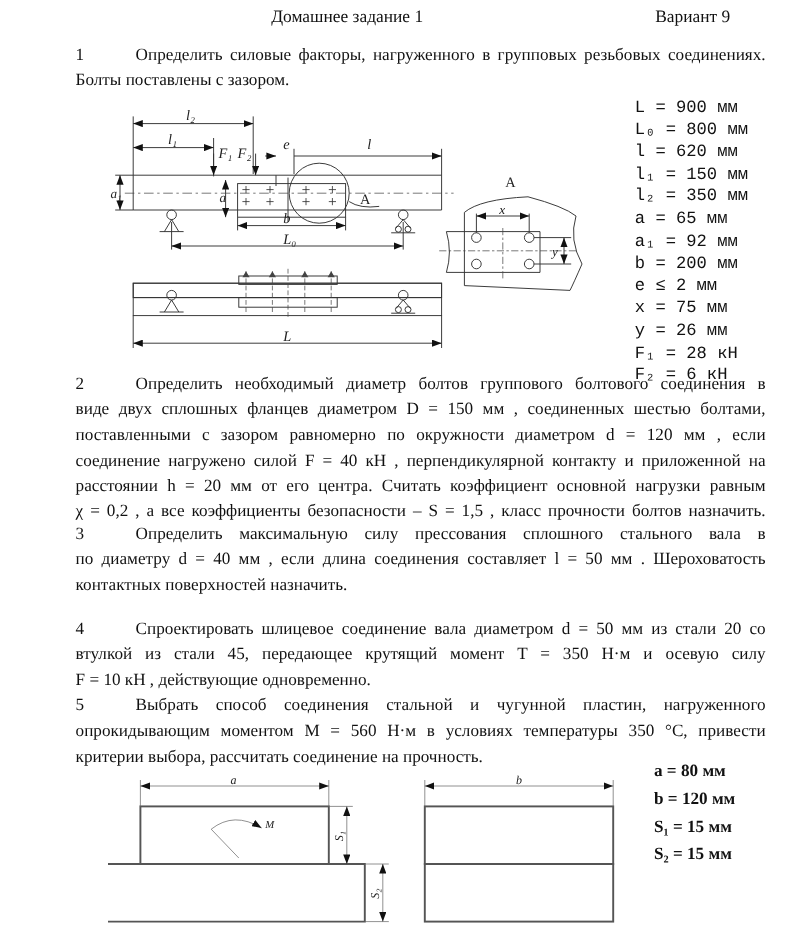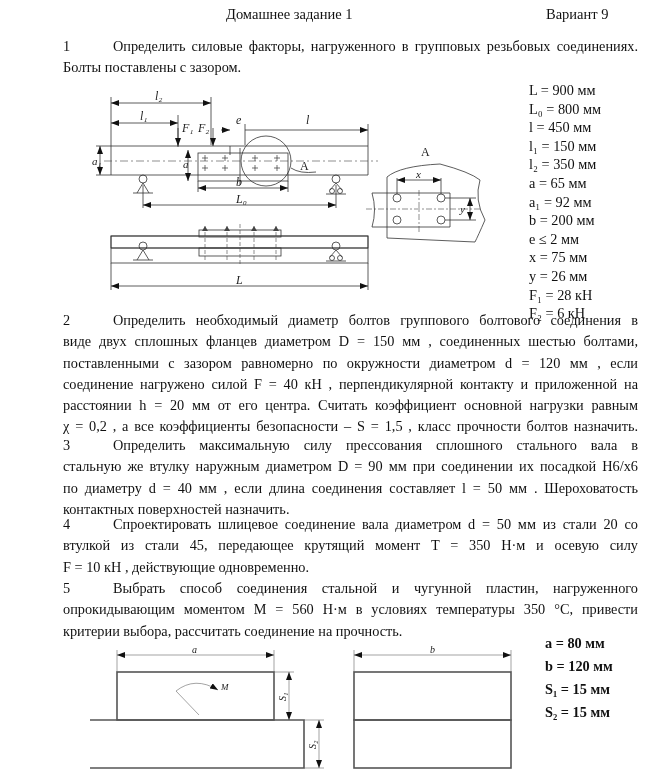--- a/index.html
+++ b/index.html
@@ -149,24 +149,24 @@
   </g>
   <g stroke="#444" stroke-width="0.6" stroke-dasharray="6,2,2,2">
     <line x1="366" y1="209" x2="480" y2="209"></line>
     <line x1="419" y1="190" x2="419" y2="232"></line>
   </g>
   <text x="421" y="156" font-size="12" style="font-style:normal">A</text>
   <text x="416" y="178" font-size="11">x</text>
   <text x="460" y="213" font-size="11">y</text>
 </svg>
 
-<div class="params" style="left:529px; top:81px;">
+<div class="params" style="left:529px; top:81px;font-family:Liberation Mono, monospace;">
   <div>L = 900 мм</div>
   <div>L₀ = 800 мм</div>
-  <div>l = 450 мм</div>
+  <div>l = 620 мм</div>
   <div>l₁ = 150 мм</div>
   <div>l₂ = 350 мм</div>
   <div>a = 65 мм</div>
   <div>a₁ = 92 мм</div>
   <div>b = 200 мм</div>
   <div>e ≤ 2 мм</div>
   <div>x = 75 мм</div>
   <div>y = 26 мм</div>
   <div>F₁ = 28 кН</div>
   <div>F₂ = 6 кН</div>
@@ -176,21 +176,20 @@
   <div class="just-last"><span class="num">2</span><span>Определить необходимый диаметр болтов группового болтового соединения в</span></div>
   <div class="just-last">виде двух сплошных фланцев диаметром  D = 150 мм , соединенных шестью болтами,</div>
   <div class="just-last">поставленными с зазором равномерно по окружности диаметром  d = 120 мм ,  если</div>
   <div class="just-last">соединение нагружено силой  F = 40 кН , перпендикулярной контакту и приложенной на</div>
   <div class="just-last">расстоянии  h = 20 мм  от его центра. Считать коэффициент основной нагрузки равным</div>
   <div class="just-last">χ = 0,2 , а все коэффициенты безопасности – S = 1,5 , класс прочности болтов назначить.</div>
 </div>
 
 <div class="para" style="top:435px;">
   <div class="just-last"><span class="num">3</span><span>Определить максимальную силу прессования сплошного стального вала в</span></div>
-  <div class="just-last">стальную же втулку наружным диаметром  D = 90 мм  при соединении их посадкой Н6/х6</div>
   <div class="just-last">по диаметру  d = 40 мм ,  если длина соединения составляет  l = 50 мм . Шероховатость</div>
   <div>контактных поверхностей назначить.</div>
 </div>
 
 <div class="para" style="top:514px;">
   <div class="just-last"><span class="num">4</span><span>Спроектировать шлицевое соединение вала диаметром  d = 50 мм  из стали 20 со</span></div>
   <div class="just-last">втулкой из стали 45, передающее крутящий момент  T = 350 Н·м  и осевую силу</div>
   <div>F = 10 кН , действующие одновременно.</div>
 </div>
 

